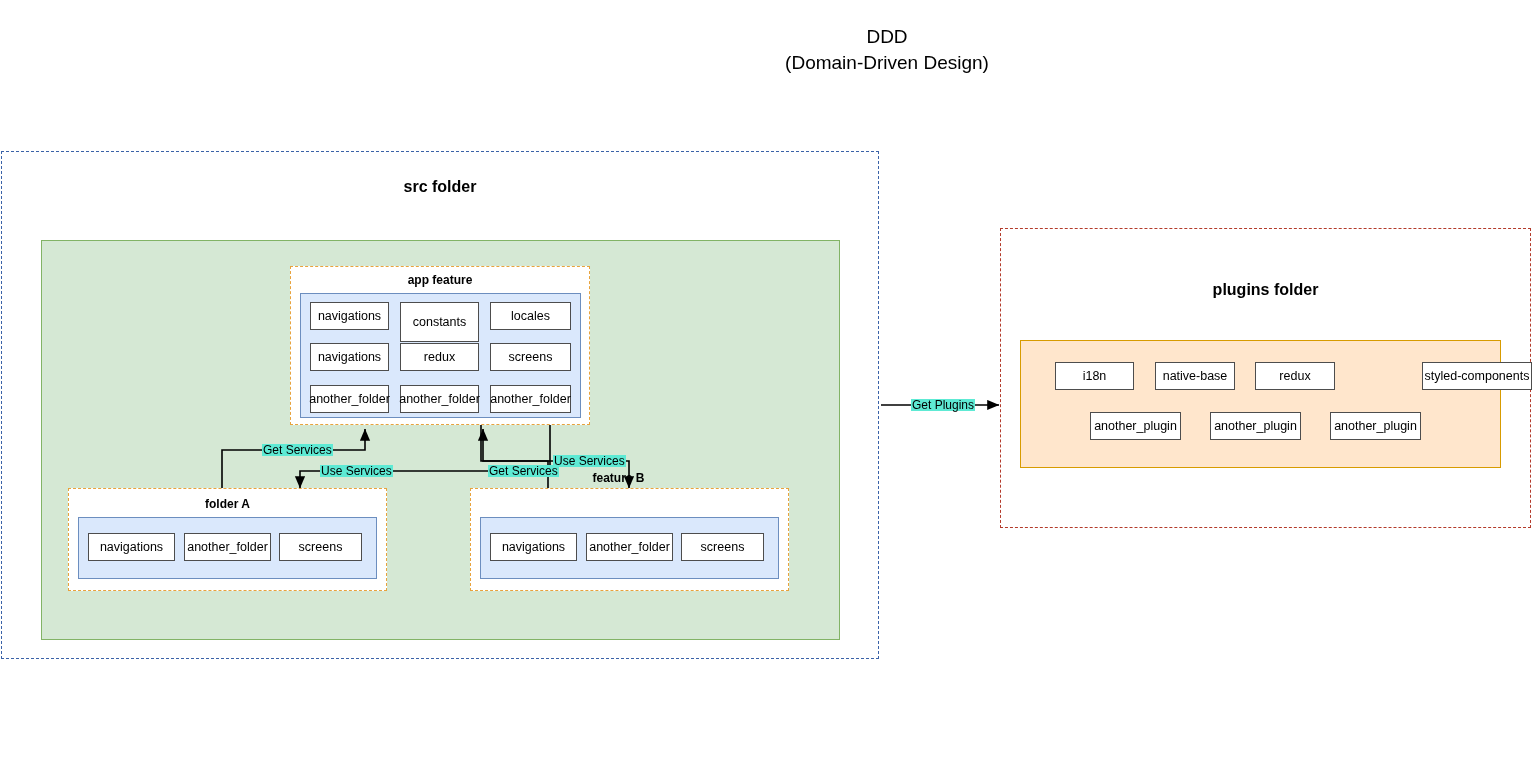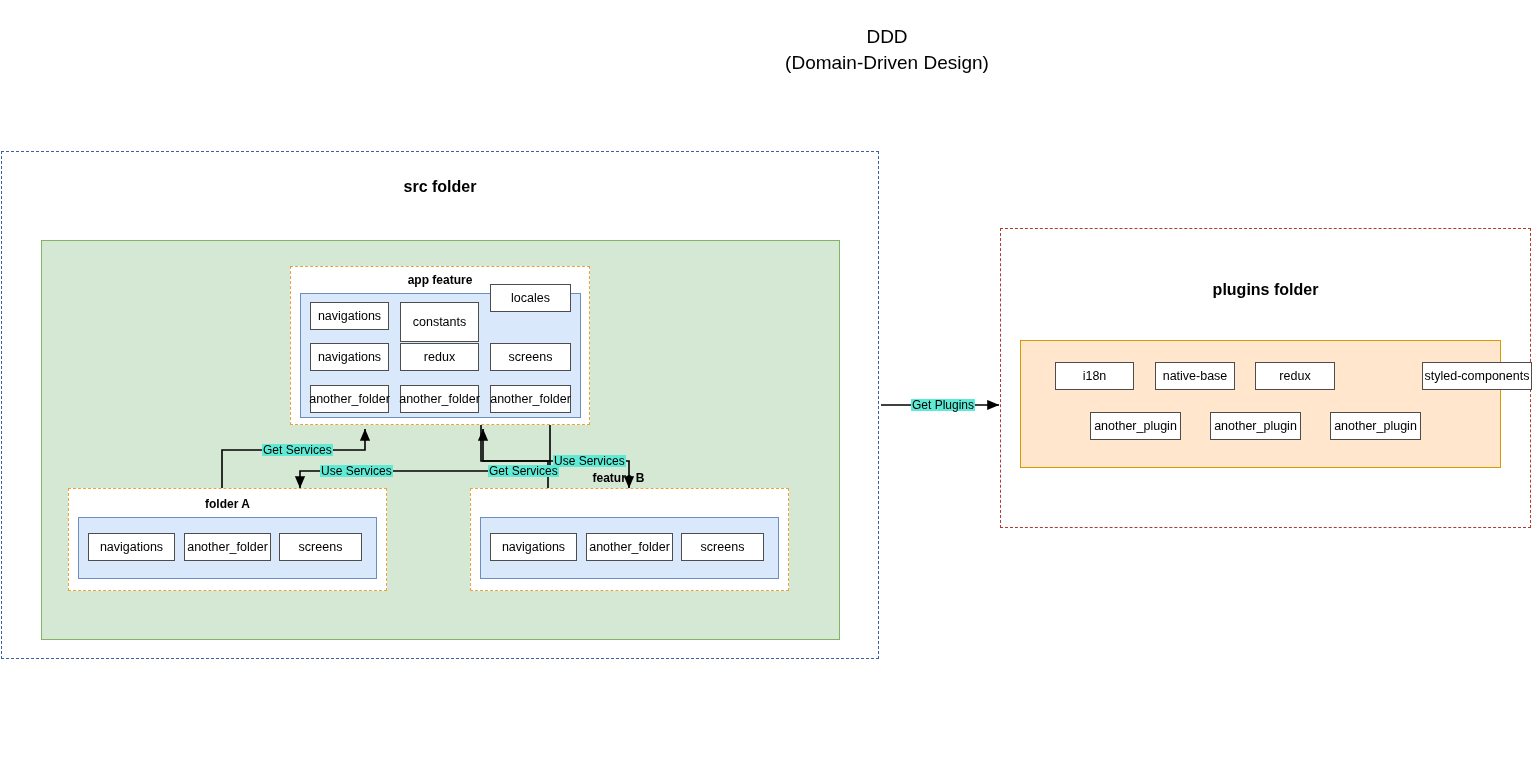--- a/index.html
+++ b/index.html
@@ -116,21 +116,21 @@
 
 <div class="abs panel-green" style="left:41px; top:240px; width:799px; height:400px;"></div>
 
 <div class="abs box-dashed-orange" style="left:290px; top:266px; width:300px; height:159px;"></div>
 <div class="section-heading heading-sm" style="left:290px; top:273px; width:300px;">app feature</div>
 
 <div class="abs panel-blue" style="left:300px; top:293px; width:281px; height:125px;"></div>
 
 <div class="abs leaf" style="left:310px; top:302px; width:79px; height:28px;">navigations</div>
 <div class="abs leaf" style="left:400px; top:302px; width:79px; height:40px;">constants</div>
-<div class="abs leaf" style="left:490px; top:284px; width:81px; height:28px;">locales</div>
+<div class="abs leaf" style="left:490px; top:302px; width:81px; height:28px;">locales</div>
 
 <div class="abs leaf" style="left:310px; top:343px; width:79px; height:28px;">navigations</div>
 <div class="abs leaf" style="left:400px; top:343px; width:79px; height:28px;">redux</div>
 <div class="abs leaf" style="left:490px; top:343px; width:81px; height:28px;">screens</div>
 
 <div class="abs leaf" style="left:310px; top:385px; width:79px; height:28px;">another_folder</div>
 <div class="abs leaf" style="left:400px; top:385px; width:79px; height:28px;">another_folder</div>
 <div class="abs leaf" style="left:490px; top:385px; width:81px; height:28px;">another_folder</div>
 
 <div class="abs box-dashed-orange" style="left:68px; top:488px; width:319px; height:103px;"></div>

